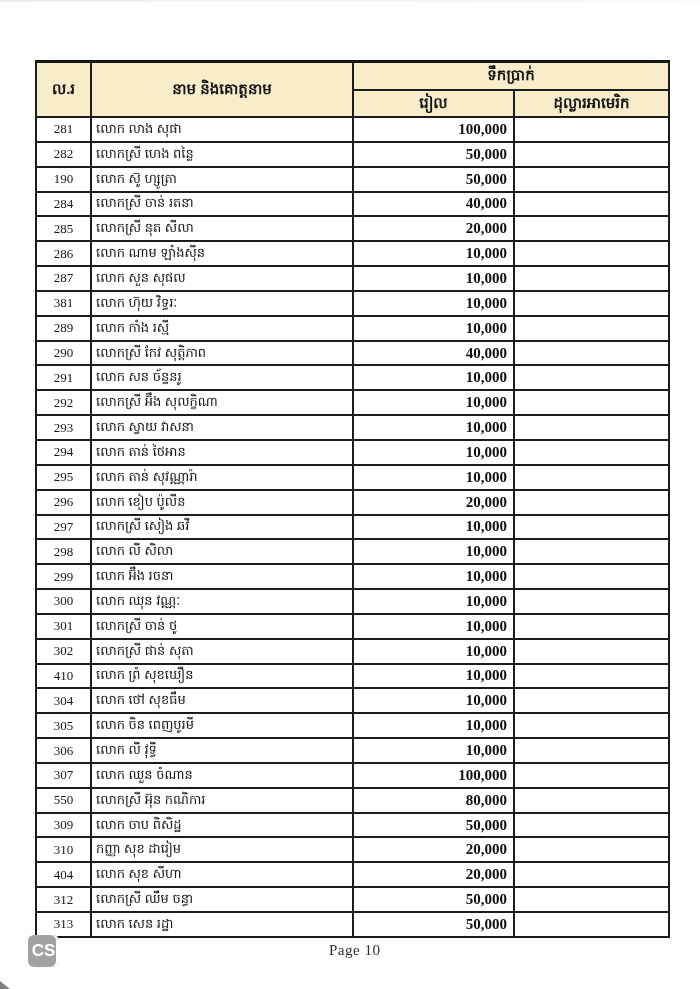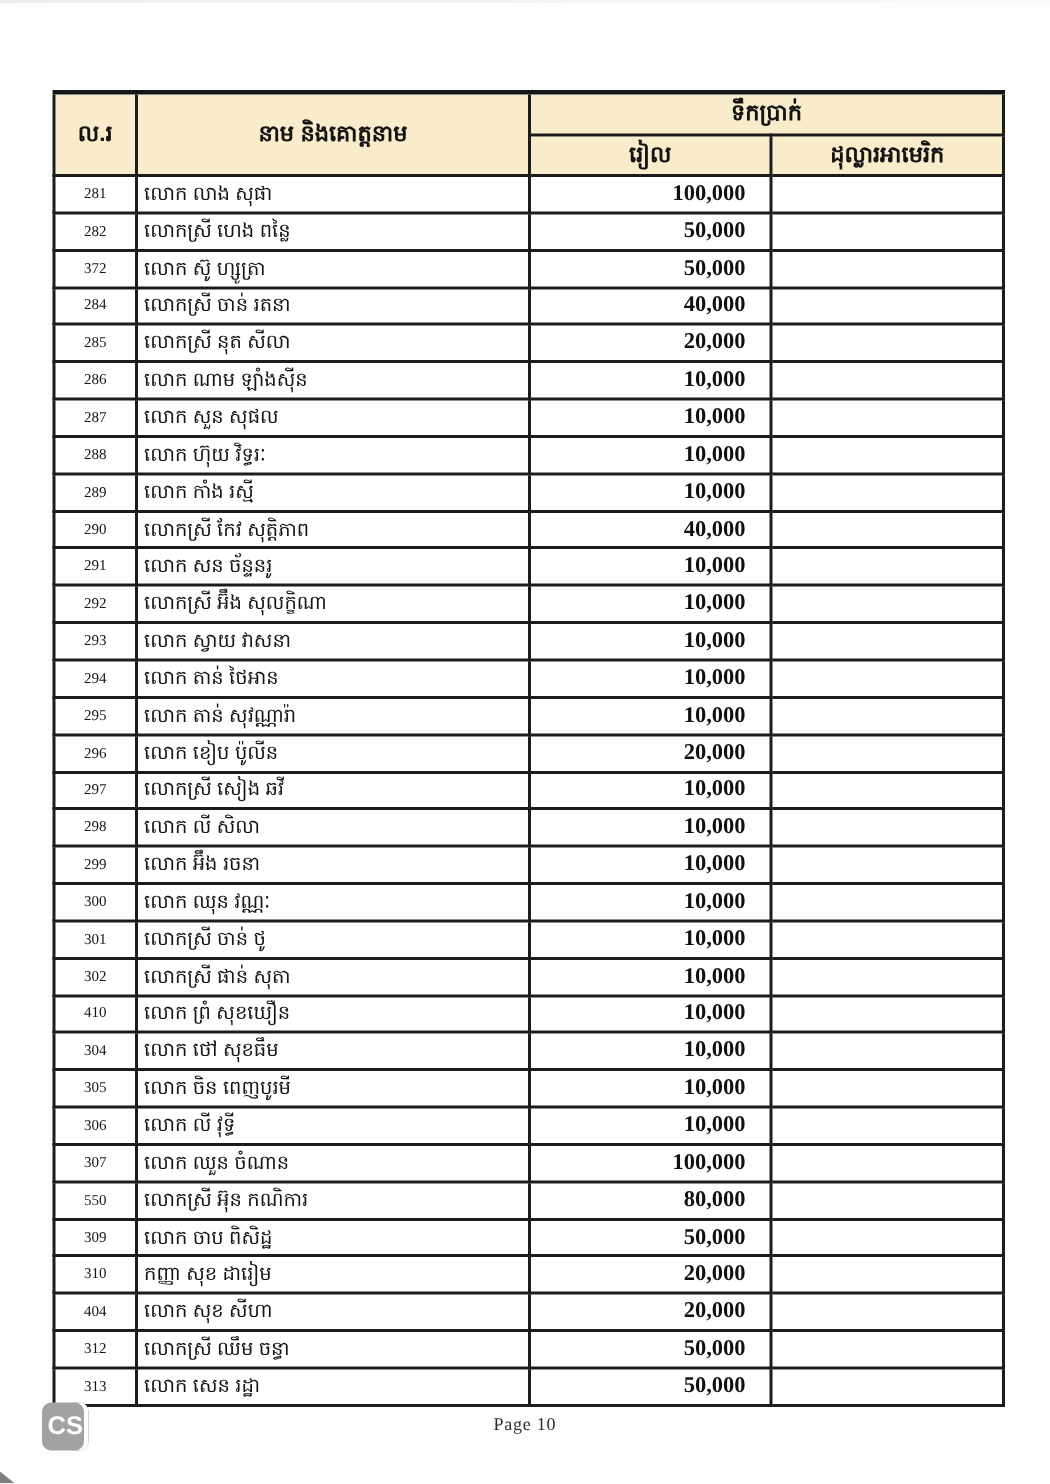--- a/index.html
+++ b/index.html
@@ -42,37 +42,37 @@
     text-align:center;vertical-align:middle;
     font-size:15px;
   }
   .donor-table thead tr.h1 th{height:26px;border-top:3px solid #151515;}
   .donor-table thead tr.h2 th{height:25px;}
 
   .donor-table tbody td{height:22.85px;vertical-align:middle;background:#ffffff;}
   td.c-no{
     text-align:center;
     font-family:"Liberation Serif", serif;
-    font-size:10px;color:#161616;
+    font-size:13px;color:#161616;
   }
   td.c-name{
     text-align:left;padding-left:4px;
     font-size:13px;color:#141414;font-weight:500;
   }
   td.c-riel{
-    text-align:right;padding-right:16px;
+    text-align:right;padding-right:6px;
     font-family:"Liberation Serif", serif;
     font-weight:bold;font-size:15px;color:#101010;
   }
   td.c-usd{background:#ffffff;}
 
   .page-label{
     position:absolute;left:329px;top:942px;z-index:1;
     font-family:"Liberation Serif", serif;
-    font-size:12px;color:#2e2e2e;letter-spacing:.5px;
+    font-size:15px;color:#2e2e2e;letter-spacing:.5px;
   }
   .watermark{
     position:absolute;left:28px;top:935px;z-index:2;
     display:flex;align-items:flex-end;gap:11px;
   }
   .cs-logo{
     width:31px;height:32px;border-radius:6px;
     background:#a2a2a2;color:#ffffff;
     display:flex;align-items:center;justify-content:center;
     font-weight:bold;font-size:17px;
@@ -116,21 +116,21 @@
   </tr>
 
   <tr>
     <td class="c-no">282</td>
     <td class="c-name">លោកស្រី ហេង ពន្លៃ</td>
     <td class="c-riel">50,000</td>
     <td class="c-usd"></td>
   </tr>
 
   <tr>
-    <td class="c-no">372</td>
+    <td class="c-no">190</td>
     <td class="c-name">លោក ស៊ូ ហ្សូត្រា</td>
     <td class="c-riel">50,000</td>
     <td class="c-usd"></td>
   </tr>
 
   <tr>
     <td class="c-no">284</td>
     <td class="c-name">លោកស្រី ចាន់ រតនា</td>
     <td class="c-riel">40,000</td>
     <td class="c-usd"></td>
@@ -151,21 +151,21 @@
   </tr>
 
   <tr>
     <td class="c-no">287</td>
     <td class="c-name">លោក សួន សុផល</td>
     <td class="c-riel">10,000</td>
     <td class="c-usd"></td>
   </tr>
 
   <tr>
-    <td class="c-no">288</td>
+    <td class="c-no">381</td>
     <td class="c-name">លោក ហ៊ុយ វិទ្ធរៈ</td>
     <td class="c-riel">10,000</td>
     <td class="c-usd"></td>
   </tr>
 
   <tr>
     <td class="c-no">289</td>
     <td class="c-name">លោក កាំង រស្មី</td>
     <td class="c-riel">10,000</td>
     <td class="c-usd"></td>

